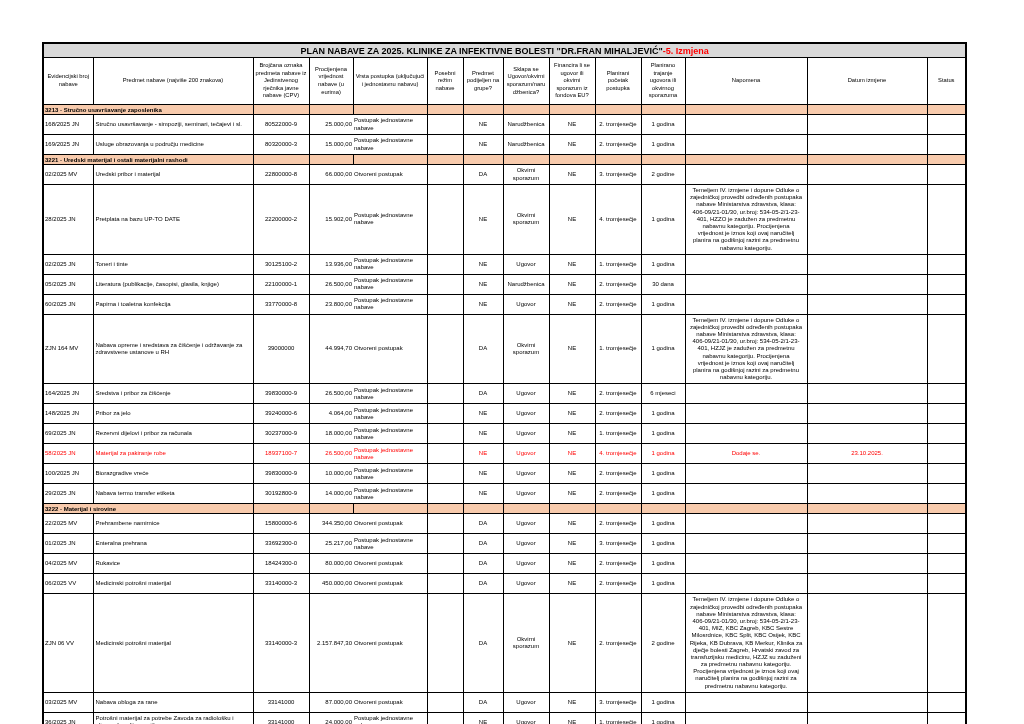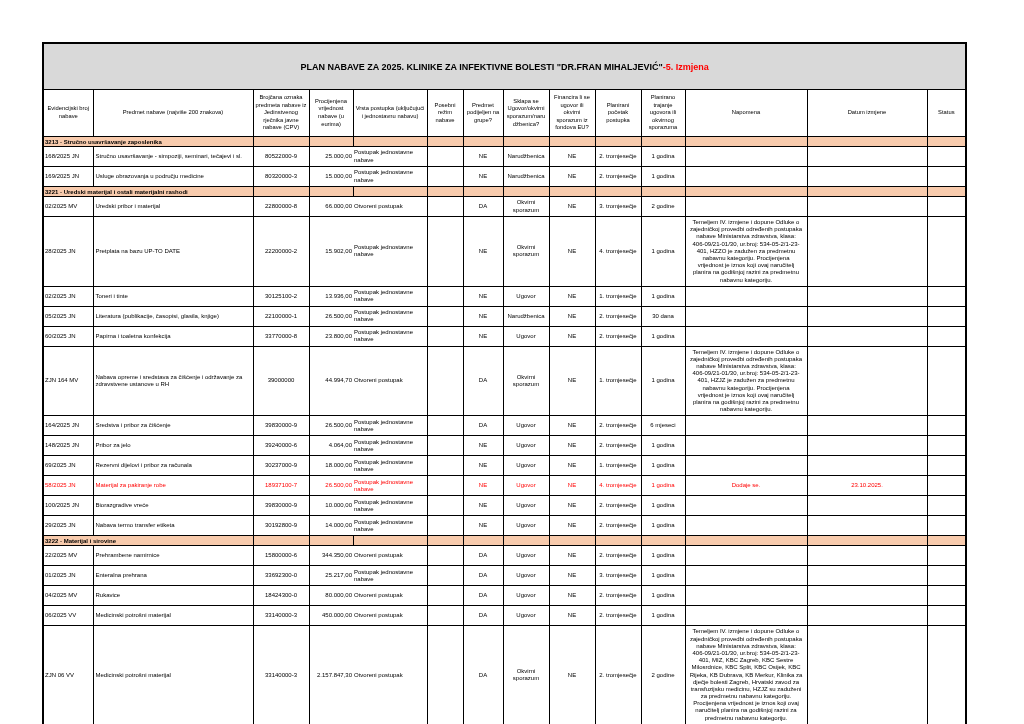--- a/index.html
+++ b/index.html
@@ -1,21 +1,21 @@
 <!DOCTYPE html>
 <html><head>
 <meta charset="utf-8">
 <style>
   html,body{margin:0;padding:0;background:#ffffff;}
   body{width:1024px;height:724px;position:relative;font-family:"Liberation Sans",sans-serif;color:#000;}
   .page{position:absolute;left:42px;top:42px;}
   table{border-collapse:collapse;table-layout:fixed;width:923px;border:2px solid #000;}
   th,td{border:1px solid #000;overflow:hidden;vertical-align:middle;padding:0 1px;word-wrap:break-word;}
   
-  .title-cell{background:#d9d9d9;font-size:9px;font-weight:bold;text-align:center;height:13px;padding:16px;letter-spacing:0;}
+  .title-cell{background:#d9d9d9;font-size:9px;font-weight:bold;text-align:center;height:13px;padding:0;letter-spacing:0;}
   .title-suffix{color:#ff0000;}
   
   .col-h{font-size:5.8px;font-weight:normal;text-align:center;line-height:1.3;height:46px;padding:0 2px;background:#ffffff;}
   
   .section td{background:#f8cbad;height:9px;padding:0 1px;}
   .sec-label{font-weight:bold;font-size:6px;text-align:left;white-space:nowrap;}
   
   .item td{font-size:6px;line-height:1.2;height:15px;}
   .c-id{text-align:left;}
   .c-predmet{text-align:left;padding:1px 2px;}

